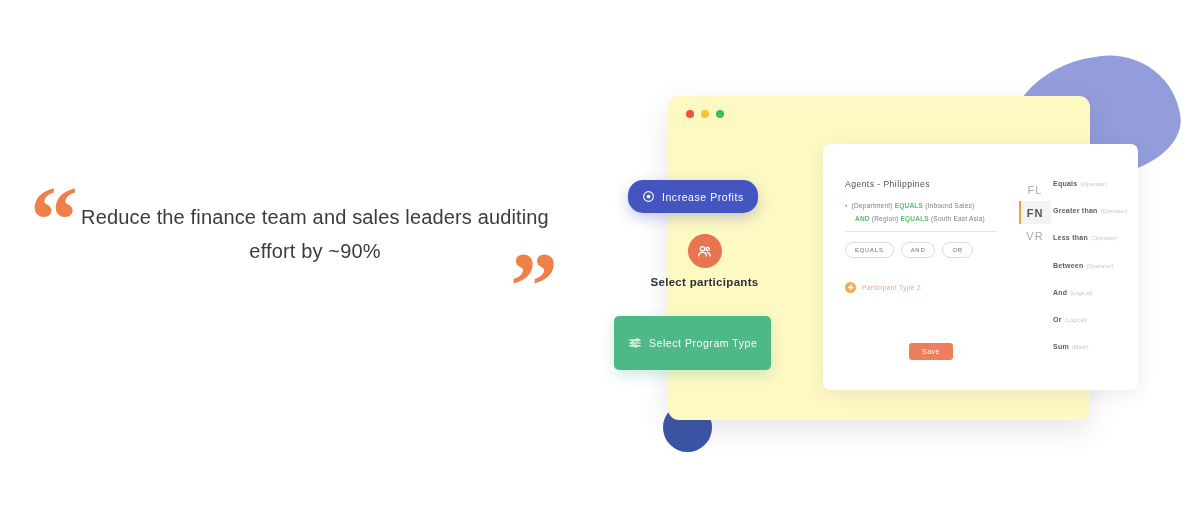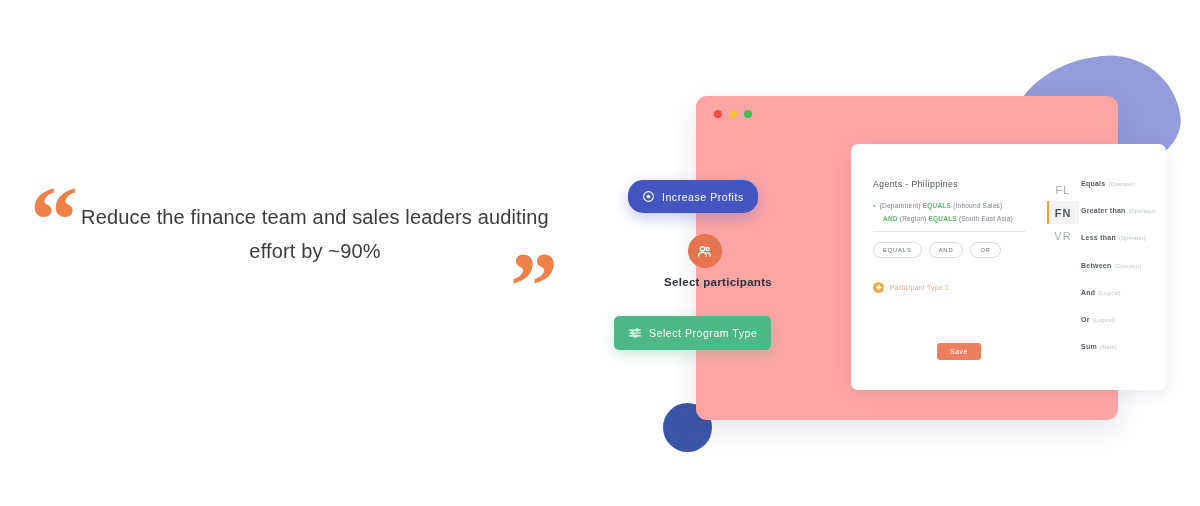--- a/index.html
+++ b/index.html
@@ -85,25 +85,25 @@
     top: 363px;
     width: 49px;
     height: 49px;
     background: #3b55a6;
     border-radius: 50%;
   }
 
   
   #window {
     position: absolute;
-    left: 76px;
+    left: 48px;
     top: 56px;
     width: 422px;
     height: 324px;
-    background: #fca5a5;
+    background: #fef9c3;
     border-radius: 11px;
     box-shadow: 0 10px 28px rgba(60,60,90,0.13);
   }
   #window-dots {
     position: absolute;
     left: 18px;
     top: 14px;
     display: flex;
     gap: 7px;
   }
@@ -290,33 +290,33 @@
     left: 8px;
     top: 140px;
     padding: 10px 14px;
     background: #4455bf;
     box-shadow: 0 5px 14px rgba(68,85,191,0.30);
     border-radius: 15px;
   }
   #btn-select-program {
     left: -6px;
     top: 276px;
-    padding: 10px 14px;
+    padding: 20px 14px;
     background: #4fb887;
     box-shadow: 0 5px 14px rgba(79,184,135,0.28);
   }
   .btn-icon { flex: none; display: block; }
 
   
   #participants-cluster {
     position: absolute;
     left: 17px;
     top: 194px;
     width: 135px;
-    text-align: right;
+    text-align: center;
   }
   #participants-avatar {
     width: 34px; height: 34px;
     margin: 0 auto 8px;
     border-radius: 50%;
     background: #e87450;
     display: flex;
     align-items: center;
     justify-content: center;
   }

